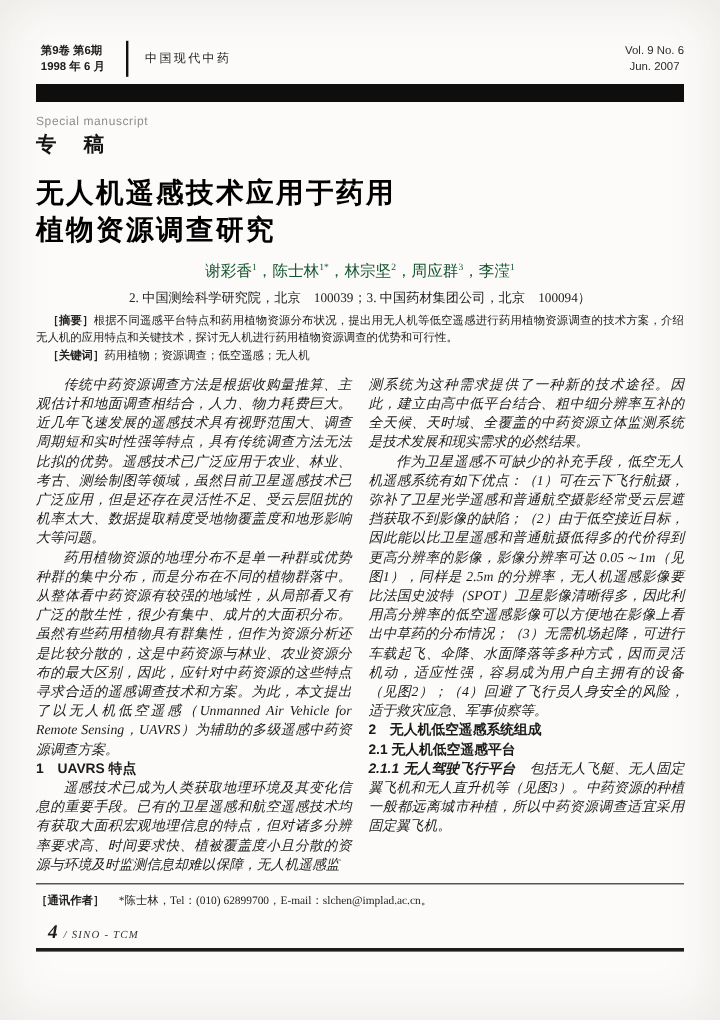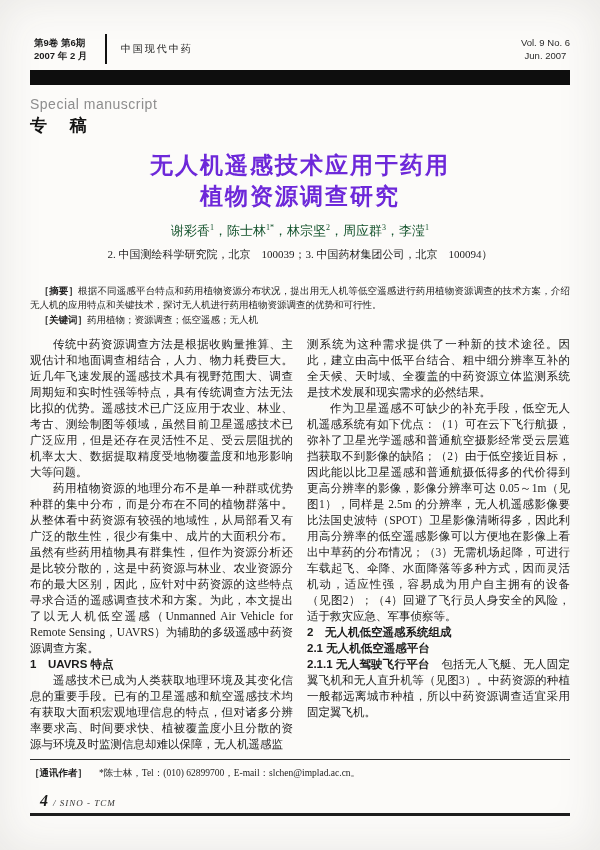--- a/index.html
+++ b/index.html
@@ -34,49 +34,49 @@
     font-family: "Liberation Sans", "DejaVu Sans", sans-serif;
     font-size: 9.5px; line-height: 13px; color: #2a2a2a;
     padding-top: 2px; white-space: nowrap;
   }
   .black-bar { height: 15px; background: #0e0e0e; margin-top: 6px; }
 
   
   .label-en {
     margin-top: 11px;
     font-family: "Liberation Sans", "DejaVu Sans", sans-serif;
-    font-size: 14px; color: #8d8d8d; letter-spacing: 0.5px;
+    font-size: 10px; color: #8d8d8d; letter-spacing: 0.5px;
   }
   .label-zh {
     margin-top: 2px;
     font-family: "Liberation Sans", "DejaVu Sans", sans-serif;
     font-size: 17px; font-weight: 700; letter-spacing: 9px; color: #141414;
   }
 
   
   .article-title {
-    margin-top: 13px; text-align: center;
+    margin-top: 13px; 
     font-family: "Liberation Sans", "DejaVu Sans", sans-serif;
     font-size: 23px; font-weight: 700; line-height: 31px; letter-spacing: 2px;
-    color: #6d28d9;
+    color: #000000;
   }
   .authors { margin-top: 10px; text-align: center; font-size: 13px; color: #14532d; }
   .authors sup { font-size: 8px; }
   .affiliations { margin-top: 6px; text-align: center; font-size: 11px; line-height: 17px; color: #222; }
 
   
-  .abstract { margin-top: 21px; font-size: 9.5px; line-height: 14px; text-align: justify; color: #222; }
+  .abstract { margin-top: 3px; font-size: 9.5px; line-height: 14px; text-align: justify; color: #222; }
   .abstract .lead { text-indent: 1em; }
   .abstract .blabel { font-family: "Liberation Sans", "DejaVu Sans", sans-serif; font-weight: 700; }
   .keywords { font-size: 9.5px; line-height: 14px; text-indent: 1em; margin-top: 1px; }
 
   
   .body-cols { display: flex; gap: 14px; margin-top: 9px; }
   .col { width: 263px; font-size: 11.5px; line-height: 16px; text-align: justify; color: #1b1b1b; }
-  .col p { text-indent: 2em; }
+  .col p { text-indent: 2em; font-style: italic; }
   .col p.cont { text-indent: 0; }
   .col .sec-h {
     font-family: "Liberation Sans", "DejaVu Sans", sans-serif;
     font-weight: 700; font-size: 11.5px; line-height: 16px; text-align: left;
   }
   .col .sub-lead { font-family: "Liberation Sans", "DejaVu Sans", sans-serif; font-weight: 700; }
   .col p.sub { text-indent: 0; }
 
   
   .footnote {
@@ -94,21 +94,21 @@
 </style>
 </head>
 <body>
 
 <div class="page">
   <div class="inner">
 
     <div class="header-row">
       <div class="issue-block">
         <div>第9卷 第6期</div>
-        <div>2007 年 2 月</div>
+        <div>1998 年 6 月</div>
       </div>
       <div class="header-divider"></div>
       <div class="journal-name">中国现代中药</div>
       <div class="vol-block">
         <div>Vol. 9   No. 6</div>
         <div>Jun.    2007</div>
       </div>
     </div>
     <div class="black-bar"></div>
 

